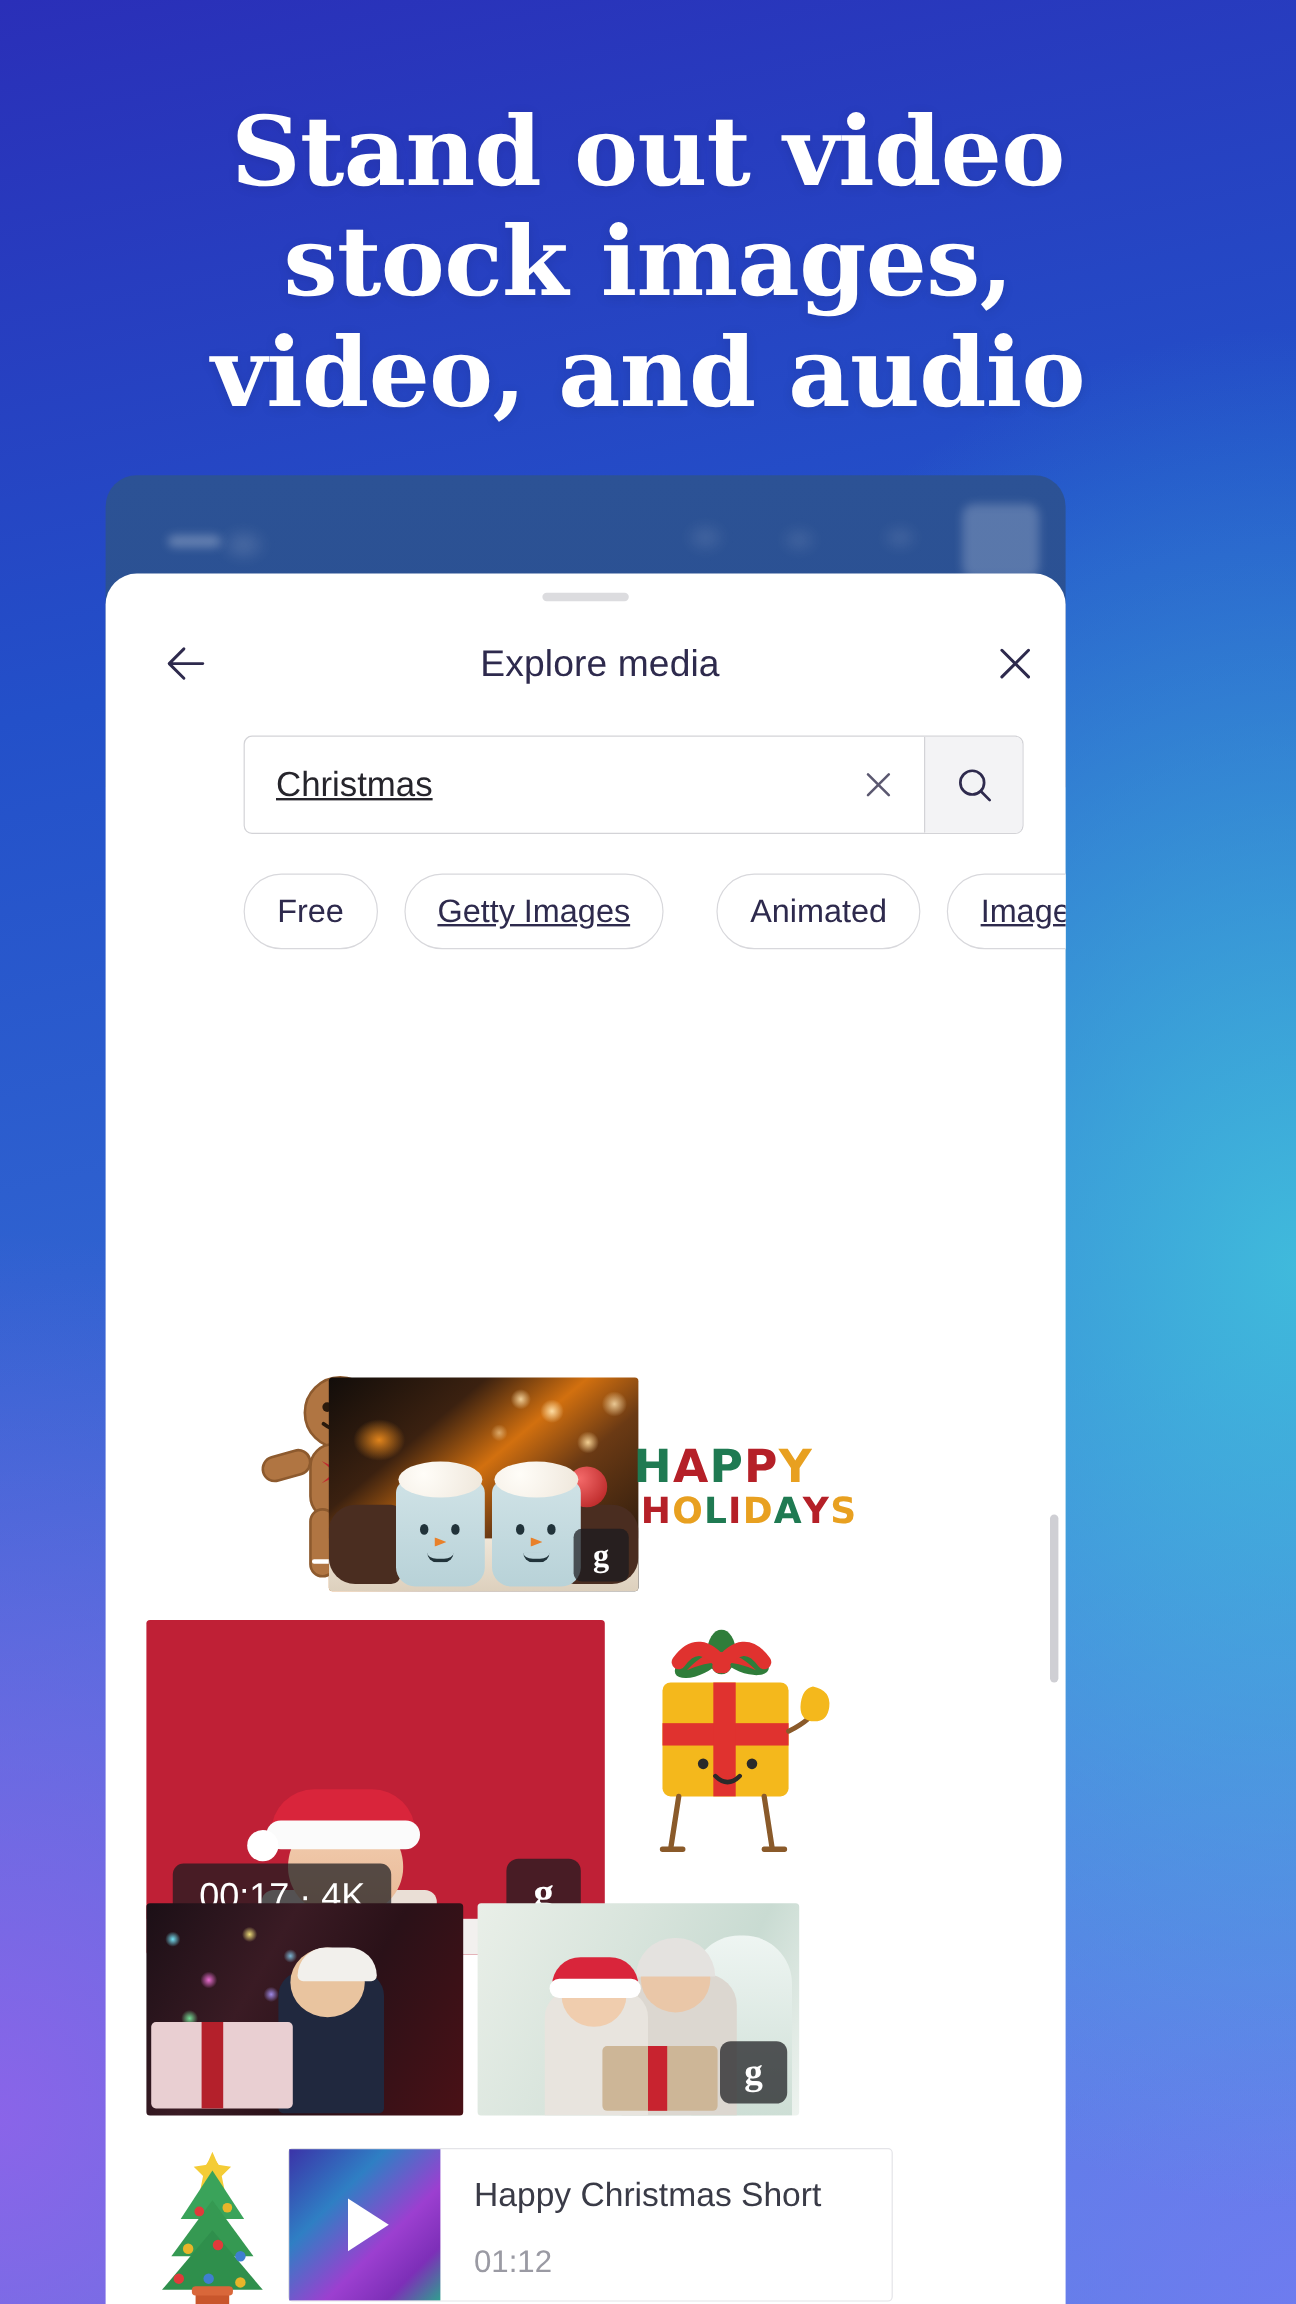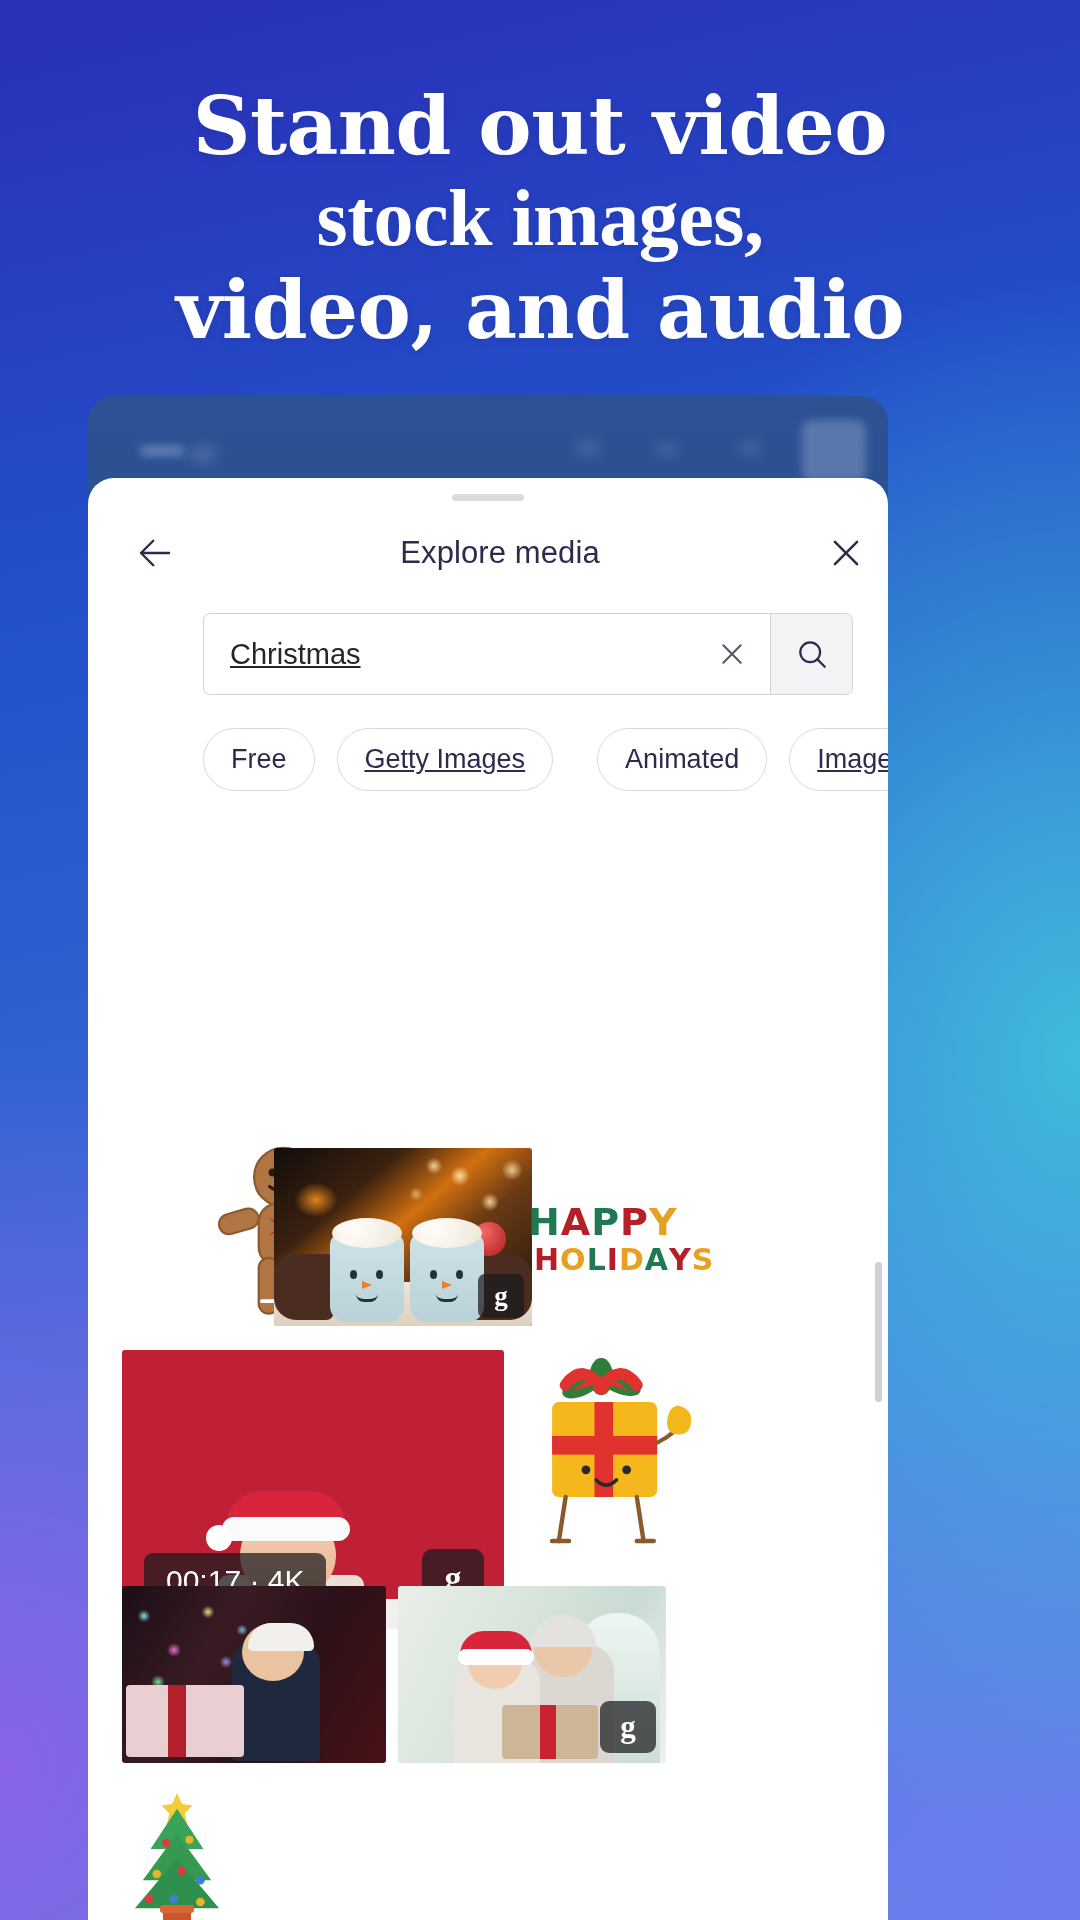--- a/index.html
+++ b/index.html
@@ -28,21 +28,21 @@
     color:#ffffff;
     font-family:"DejaVu Serif", serif;
     font-weight:700;
     font-size:80px;
     line-height:1.0;
     letter-spacing:-0.5px;
     text-shadow:0 2px 10px rgba(0,0,0,0.10);
   }
   .headline span { display:block; }
   .hl-1 { margin-bottom:12px; }
-  .hl-2 { margin-bottom:12px;font-family:Liberation Serif, serif; }
+  .hl-2 { margin-bottom:12px; }
 
   
   .phone-shell {
     position:absolute;
     left:88px; top:396px;
     width:800px; height:260px;
     border-radius:26px 26px 0 0;
     background:linear-gradient(180deg,#2c5295 0%, #2a5090 100%);
     overflow:hidden;
     filter:blur(0.2px);
@@ -516,15 +516,24 @@
         <circle cx="38" cy="52" r="2.8" fill="#e03b3b"></circle>
         <circle cx="50" cy="58" r="2.8" fill="#3f7fd0"></circle>
         <circle cx="17" cy="70" r="2.8" fill="#e03b3b"></circle>
         <circle cx="33" cy="70" r="2.8" fill="#3f7fd0"></circle>
         <circle cx="50" cy="72" r="2.8" fill="#e8b52a"></circle>
         <rect x="26" y="76" width="18" height="10" rx="2" fill="#c9562c"></rect>
         <rect x="24" y="74" width="22" height="5" rx="2" fill="#d9673a"></rect>
       </svg>
     </div>
 
+    <div class="row audio-card">
+      <div class="audio-thumb">
+        <div class="play-tri"></div>
+      </div>
+      <div class="audio-meta">
+        <div class="audio-title">Happy Christmas Short</div>
+        <div class="audio-time">01:12</div>
+      </div>
+    </div>
 
   </div>
 </div>
 
 </body></html>

